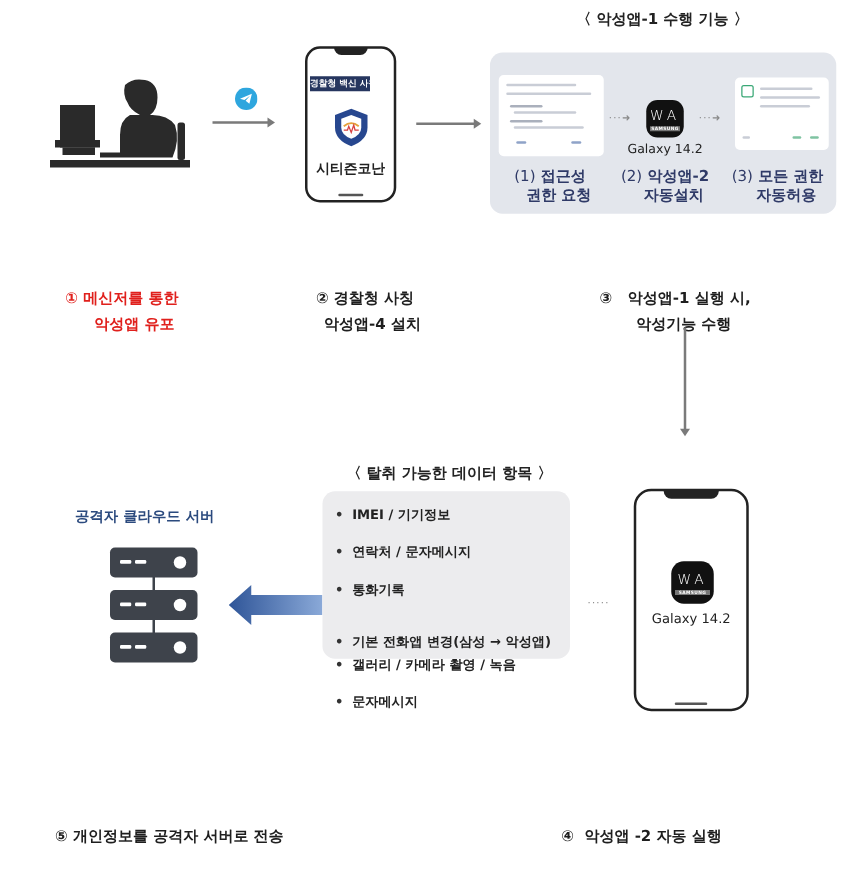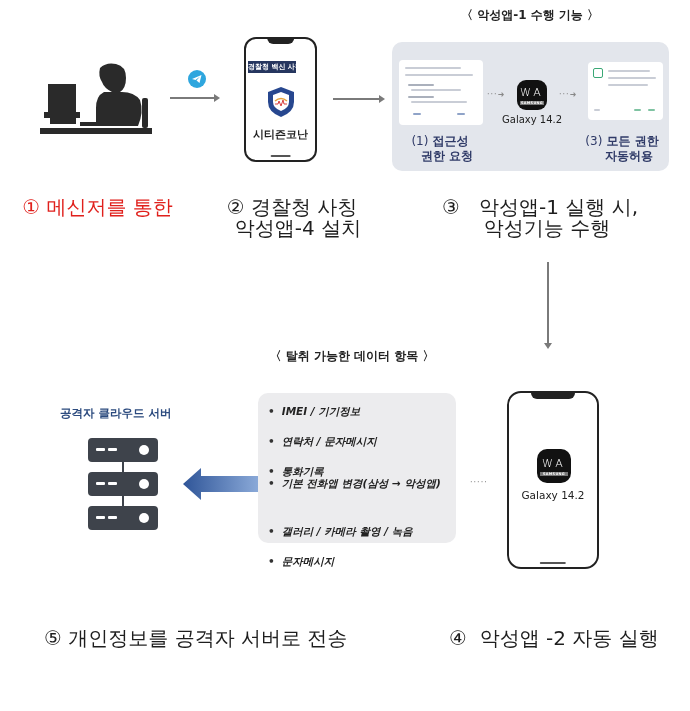--- a/index.html
+++ b/index.html
@@ -1,21 +1,21 @@
 <!DOCTYPE html>
 <html><head>
 <meta charset="utf-8">
 <style>
   * { box-sizing: border-box; margin: 0; padding: 0; }
   html, body { width: 690px; height: 711px; background: #ffffff; overflow: hidden; }
   body { position: relative; font-family: "DejaVu Sans", "Liberation Sans", sans-serif; color: #1e1e1e; }
   .abs { position: absolute; }
 
   
-  .step-label { font-size: 20px; font-weight: normal; text-align: center; line-height: 21px; white-space: nowrap; }
+  .step-label { font-size: 12px; font-weight: bold; text-align: center; line-height: 21px; white-space: nowrap; margin-top: 31px; }
   .step-label.red { color: #e0201c; }
 
   
   .h-arrow { height: 2px; background: #7a7a7a; }
   .h-arrow::after { content: ""; position: absolute; right: -2px; top: -3px; border-left: 6px solid #7a7a7a; border-top: 4px solid transparent; border-bottom: 4px solid transparent; }
   .v-arrow { width: 2px; background: #7a7a7a; }
   .v-arrow::after { content: ""; position: absolute; bottom: -3px; left: -3px; border-top: 6px solid #7a7a7a; border-left: 4px solid transparent; border-right: 4px solid transparent; }
   .dots-arrow { font-size: 8px; color: #888; letter-spacing: 1px; }
 
   
@@ -120,28 +120,33 @@
     <div class="blur-line" style="left:20px; top:22px; width:40px;"></div>
     <div class="blur-line" style="left:6px; top:47px; width:6px;"></div>
     <div class="blur-line" style="left:46px; top:47px; width:7px; background:#7fc3a2;"></div>
     <div class="blur-line" style="left:60px; top:47px; width:7px; background:#7fc3a2;"></div>
   </div>
 
   <div class="abs sub-label" style="left:8px; top:92px; width:80px;">
     <div><span style="font-weight:normal;">(1)</span> <span>접근성</span></div>
     <div style="padding-left:14px;">권한 요청</div>
   </div>
+  <div class="abs sub-label" style="left:102px; top:92px; width:76px;">
+    <div><span style="font-weight:normal;">(2)</span> <span>악성앱-2</span></div>
+    <div style="padding-left:14px;">자동설치</div>
+  </div>
   <div class="abs sub-label" style="left:190px; top:92px; width:80px;">
     <div><span style="font-weight:normal;">(3)</span> <span>모든 권한</span></div>
     <div style="padding-left:14px;">자동허용</div>
   </div>
 </div>
 
 <div class="abs step-label red" style="left:20px; top:197px; width:155px;">
   <div><span>①</span> <span>메신저를 통한</span></div>
+  <div style="padding-left:20px;">악성앱 유포</div>
 </div>
 <div class="abs step-label" style="left:222px; top:197px; width:140px;">
   <div><span>②</span> <span>경찰청 사칭</span></div>
   <div style="padding-left:12px;">악성앱-4 설치</div>
 </div>
 <div class="abs step-label" style="left:440px; top:197px; width:200px;">
   <div><span>③</span>&nbsp;&nbsp; <span>악성앱-1 실행 시,</span></div>
   <div style="padding-left:14px;">악성기능 수행</div>
 </div>
 
@@ -172,26 +177,26 @@
     <defs>
       <linearGradient id="blueGrad" x1="0" x2="1" y1="0" y2="0">
         <stop offset="0" stop-color="#2f5598"></stop>
         <stop offset="1" stop-color="#8aa9d8"></stop>
       </linearGradient>
     </defs>
     <path d="M0 16 L18 0 L18 8 L75 8 L75 24 L18 24 L18 32 Z" fill="url(#blueGrad)"></path>
   </svg>
 </div>
 
-<div class="abs panel-title" style="left:262px; top:348px; width:180px;">〈  탈취 가능한 데이터 항목  〉</div>
-<div class="abs data-panel" style="left:258px; top:393px; width:198px; height:150px;font-style:italic;">
+<div class="abs panel-title" style="left:262px; top:370px; width:180px;text-align:right;">〈  탈취 가능한 데이터 항목  〉</div>
+<div class="abs data-panel" style="left:258px; top:393px; width:198px; height:134px;">
   <div class="data-item" style="top:12px;">IMEI / 기기정보</div>
   <div class="data-item" style="top:42px;">연락처 / 문자메시지</div>
   <div class="data-item" style="top:72px;">통화기록</div>
-  <div class="data-item" style="top:84px;">기본 전화앱 변경(삼성 → 악성앱)</div>
+  <div class="data-item" style="top:114px;">기본 전화앱 변경(삼성 → 악성앱)</div>
   <div class="data-item" style="top:132px;">갤러리 / 카메라 촬영 / 녹음</div>
   <div class="data-item" style="top:162px;">문자메시지</div>
 </div>
 
 <div class="abs dots-arrow" style="left:470px; top:478px;">·····</div>
 
 <div class="abs phone" style="left:507px; top:391px; width:92px; height:178px; border-radius:14px;">
   <div class="notch" style="width:50%; height:7px;"></div>
   <div class="abs wa-icon" style="left:28px; top:56px; width:34px; height:34px; border-radius:10px;">
     <span class="wa">WA</span>

